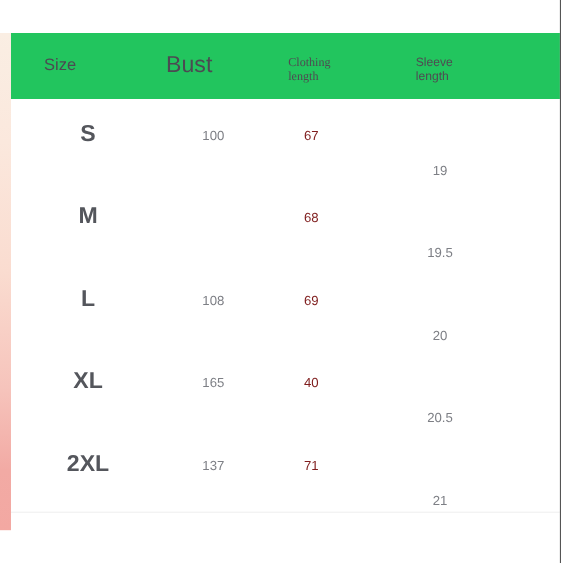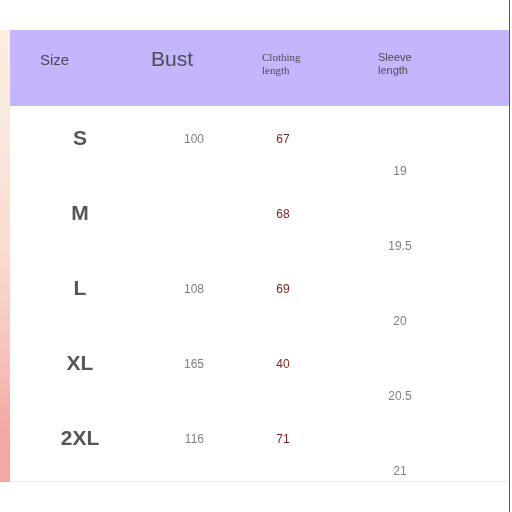--- a/index.html
+++ b/index.html
@@ -48,22 +48,22 @@
   
   #size-table {
     position: absolute;
     left: 10px; top: 30px;
     width: 499px;
     border-bottom: 1px solid #ececec;
   }
 
   .table-header {
     position: relative;
-    height: 76px;
-    background: #c4b5fd;
+    height: 60px;
+    background: #22c55e;
   }
 
   .row {
     position: relative;
     height: 75px;
     background: #ffffff;
   }
 
   
   .cell {
@@ -176,21 +176,21 @@
 
     <div class="row">
       <div class="cell c-size">XL</div>
       <div class="cell c-bust">165</div>
       <div class="cell c-clothing">40</div>
       <div class="cell c-sleeve">20.5</div>
     </div>
 
     <div class="row">
       <div class="cell c-size">2XL</div>
-      <div class="cell c-bust">116</div>
+      <div class="cell c-bust">137</div>
       <div class="cell c-clothing">71</div>
       <div class="cell c-sleeve">21</div>
     </div>
 
   </div>
 
   <div id="right-edge"></div>
 </div>
 
 </body></html>

